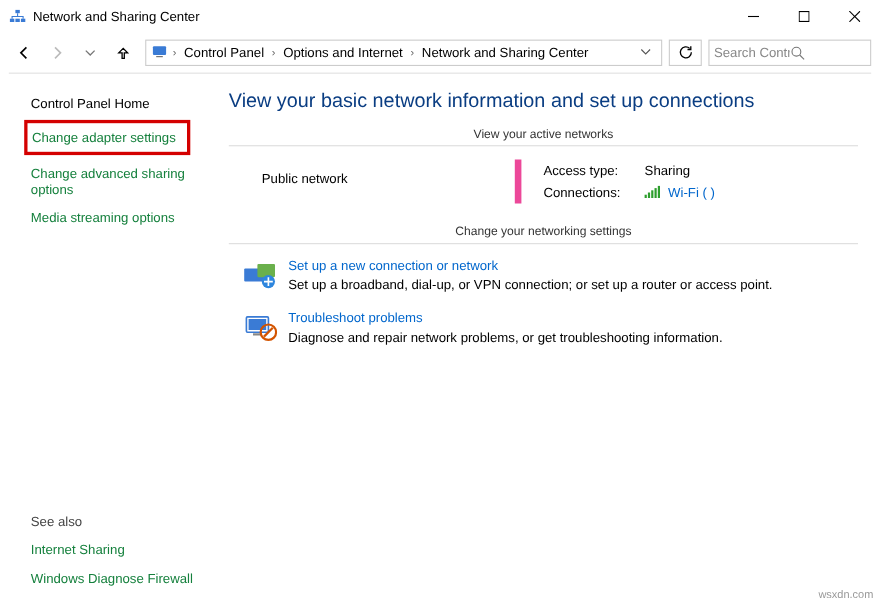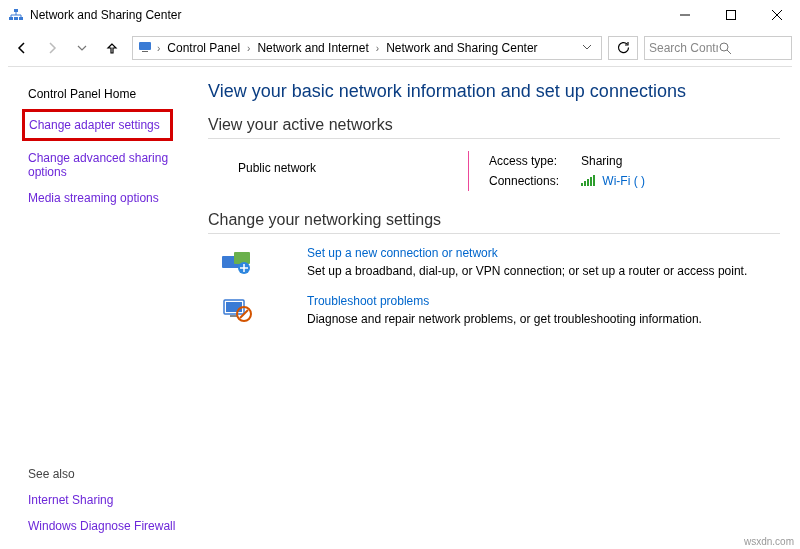--- a/index.html
+++ b/index.html
@@ -22,43 +22,43 @@
 .refresh { width: 30px; height: 24px; border: 1px solid #ccc; display: flex; align-items: center; justify-content: center; margin-right: 4px; }
 .search { width: 148px; height: 24px; border: 1px solid #ccc; display: flex; align-items: center; padding: 0 4px; color: #888; }
 .search span { flex: 1; overflow: hidden; white-space: nowrap; }
 .magnifier { width: 14px; height: 14px; }
 
 .divider { height: 1px; background: #e0e0e0; margin: 0 8px 0 8px; }
 
 
 .body { display: flex; height: calc(549px - 30px - 36px - 1px); }
 .sidebar { width: 200px; padding: 14px 0 0 28px; position: relative; }
-.side-link { display: block; color: #6d28d9; font-size: 12px; padding: 6px 0; cursor: pointer; }
+.side-link { display: block; color: #15803d; font-size: 12px; padding: 6px 0; cursor: pointer; }
 .side-label { display: block; color: #444; font-size: 12px; padding: 6px 0; }
 .highlight-box { border: 3px solid #d40000; padding: 2px 10px 2px 4px; margin-left: -6px; margin-top: 2px; margin-bottom: 4px; display: inline-block; }
 .highlight-box .side-link { padding: 4px 0; }
 .seealso-block { position: absolute; bottom: 10px; left: 28px; }
 
 .main { flex: 1; padding: 14px 20px 0 8px; }
 .main h1 { color: #0a3d82; font-weight: 400; font-size: 18px; margin-bottom: 14px; }
-.section-title { color: #333; font-size: 16px; margin-bottom: 4px; }
+.section-title { color: #333; font-size: 11px; margin-bottom: 4px; text-align: center; }
 .rule { border-bottom: 1px solid #ddd; margin-bottom: 12px; }
 
 .netrow { display: flex; margin: 6px 0 20px 30px; }
 .netrow .left { width: 230px; padding-top: 10px; }
-.netrow .right { border-left: 1px solid #ec4899; padding-left: 20px; font-size: 12px; }
+.netrow .right { border-left: 6px solid #ec4899; padding-left: 20px; font-size: 12px; }
 .kv { display: flex; padding: 3px 0; }
 .kv .k { width: 92px; color: #000; }
 .kv .v { color: #000; }
 .wifi-link { color: #0066cc; }
 .sigbars { display: inline-flex; align-items: flex-end; gap: 1px; margin-right: 4px; vertical-align: -1px; }
 .sigbars i { width: 2px; background: #2e9e2e; display: block; }
 .sigbars i:nth-child(1){height:3px}.sigbars i:nth-child(2){height:5px}.sigbars i:nth-child(3){height:7px}.sigbars i:nth-child(4){height:9px}.sigbars i:nth-child(5){height:11px}
 
-.task { display: flex; margin: 12px 0 16px 12px; gap: 45px; }
+.task { display: flex; margin: 12px 0 16px 12px; }
 .task-icon { width: 32px; height: 32px; margin-right: 10px; flex-shrink: 0; }
 .task-text .link { color: #0066cc; font-size: 12px; display: block; margin-bottom: 4px; }
 .task-text .desc { color: #000; font-size: 12px; }
 
 .footer-credit { position: absolute; right: 6px; bottom: 2px; font-size: 10px; color: #999; }
 </style>
 </head>
 <body>
 
 <div class="titlebar">
@@ -112,21 +112,21 @@
       </svg>
     </div>
   <div class="address">
     <span><svg width="16" height="16">
           <rect x="2" y="3" width="12" height="8" rx="1" fill="#3a7bd5"></rect>
           <rect x="5" y="12" width="6" height="1" fill="#666"></rect>
         </svg></span>
     <span class="chev">›</span>
     <span class="crumb">Control Panel</span>
     <span class="chev">›</span>
-    <span class="crumb">Network and Internet</span>
+    <span class="crumb">Options and Internet</span>
     <span class="chev">›</span>
     <span class="crumb">Network and Sharing Center</span>
     <span class="addr-dropdown"><svg width="10" height="10">
           <path d="M1 3l4 4 4-4" fill="none" stroke="#555" stroke-width="1"></path>
         </svg></span>
   </div>
   <div class="refresh">
       <svg width="14" height="14">
         <path d="M11 3a5 5 0 1 0 1.5 3.5" fill="none" stroke="#000" stroke-width="1.2"></path>
         <path d="M12 1v3H9" fill="none" stroke="#000" stroke-width="1.2"></path>

